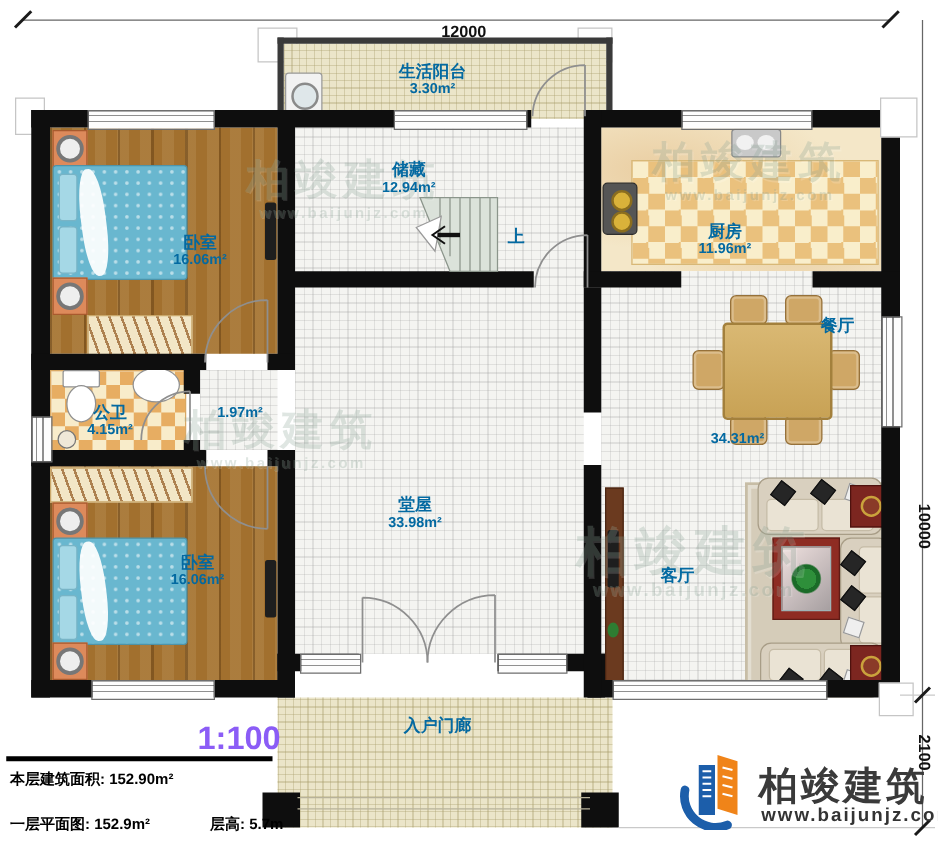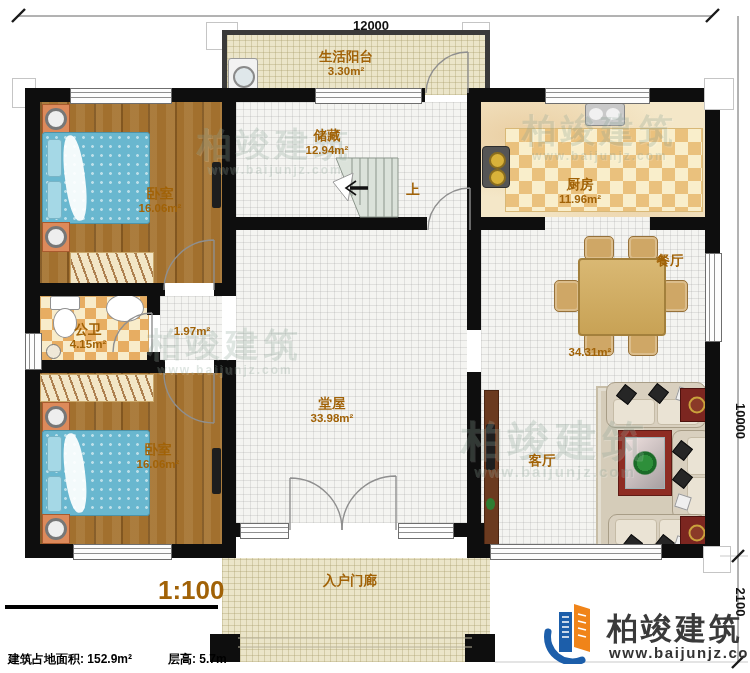--- a/index.html
+++ b/index.html
@@ -52,36 +52,36 @@
   .ctable{background:#8e2c23;border:1px solid #5f1b15;}
   .glass{position:absolute;left:6px;top:6px;right:6px;bottom:6px;
     background:linear-gradient(135deg,rgba(255,255,255,.85),rgba(175,198,203,.75));border:1px solid #9fb3b6;}
   .plant{position:absolute;left:50%;top:50%;width:30px;height:30px;transform:translate(-50%,-50%);
     background:radial-gradient(circle,#2e8f3a 0 38%,#1b6b28 38% 52%,transparent 58%);border-radius:50%;}
   .etable{background:#7c2620;border:1px solid #4e120e;}
   .medal{position:absolute;left:50%;top:50%;width:13px;height:13px;transform:translate(-50%,-50%);
     border:2px solid #caa23c;border-radius:50%;background:#8a3a28;}
   .chair{background:#cfa766;border:1.5px solid #96713a;border-radius:5px;box-shadow:inset 0 0 0 2px rgba(255,255,255,.25);}
   
-  .lbl{position:absolute;z-index:60;transform:translate(-50%,-50%);text-align:center;color:#a16207;
+  .lbl{position:absolute;z-index:60;transform:translate(-50%,-50%);text-align:center;color:#0369a1;
        font-weight:700;white-space:nowrap;line-height:1.1;}
   .lbl .nm{font-size:13.5px;display:block;}
   .lbl .ar{font-size:11.5px;display:block;}
   .dim{position:absolute;z-index:70;font-weight:700;font-size:13px;color:#111;
        transform:translate(-50%,-50%);white-space:nowrap;}
   .dim.vert{transform:translate(-50%,-50%) rotate(90deg);}
   .wm{position:absolute;z-index:50;opacity:.28;color:#8fa79a;text-align:center;
       transform:translate(-50%,-50%);text-shadow:1px 1px 0 rgba(255,255,255,.55);pointer-events:none;white-space:nowrap;}
   .wm .t1{font-size:34px;font-weight:800;letter-spacing:5px;display:block;line-height:1.05;}
   .wm .t2{font-size:12px;font-weight:700;letter-spacing:2px;display:block;}
   .wm.lg .t1{font-size:42px;}
   .wm.lg .t2{font-size:15px;}
   
   .tb-name{position:absolute;left:6px;top:570px;z-index:80;font-size:31px;font-weight:800;color:#000;letter-spacing:1px;}
-  .tb-scale{position:absolute;left:158px;top:575px;z-index:80;font-size:26px;font-weight:700;color:#a16207;}
+  .tb-scale{position:absolute;left:158px;top:575px;z-index:80;font-size:26px;font-weight:700;color:#8b5cf6;}
   .tb-rule{position:absolute;left:5px;top:605px;width:213px;height:4px;background:#000;z-index:80;}
   .tb-line{position:absolute;z-index:80;font-size:12px;font-weight:700;color:#000;white-space:nowrap;}
   
   .logo-name{position:absolute;left:607px;top:608px;z-index:80;font-size:31px;font-weight:800;color:#3a3a3a;letter-spacing:3px;}
   .logo-site{position:absolute;left:609px;top:644px;z-index:80;font-size:15px;font-weight:700;color:#333;letter-spacing:1.6px;}
   svg.overlay{position:absolute;left:0;top:0;z-index:45;}
 </style>
 </head>
 <body>
 
@@ -331,21 +331,22 @@
   <div class="lbl" style="left:413px;top:190px;font-size:15px">
     <span class="nm">上</span>
   </div>
 
   <div class="dim" style="left:371px;top:25px">12000</div>
   <div class="dim vert" style="left:740px;top:421px">10000</div>
   <div class="dim vert" style="left:740px;top:602px">2100</div>
 
   <div class="tb-scale">1:100</div>
   <div class="tb-rule"></div>
-  <div class="tb-line" style="left:8px;top:651px">建筑占地面积: 152.9m²</div>
+  <div class="tb-line" style="left:8px;top:615px">本层建筑面积: 152.90m²</div>
+  <div class="tb-line" style="left:8px;top:651px">一层平面图: 152.9m²</div>
   <div class="tb-line" style="left:168px;top:651px">层高: 5.7m</div>
 
   <svg class="abs" style="left:540px;top:600px;z-index:80" width="62" height="64" viewBox="0 0 62 64">
     <path d="M8,32 A25,25 0 0 0 42,60" stroke="#1c5eaa" stroke-width="7" fill="none" stroke-linecap="round"></path>
     <rect x="19" y="12" width="13" height="40" fill="#1c5eaa"></rect>
     <g stroke="#ffffff" stroke-width="1.6">
       <path d="M22,17 L29,17 M22,22 L29,22 M22,27 L29,27 M22,32 L29,32 M22,37 L29,37"></path>
     </g>
     <polygon points="34,4 50,9 50,52 34,47" fill="#f08419"></polygon>
     <g stroke="#ffffff" stroke-width="1.6">

